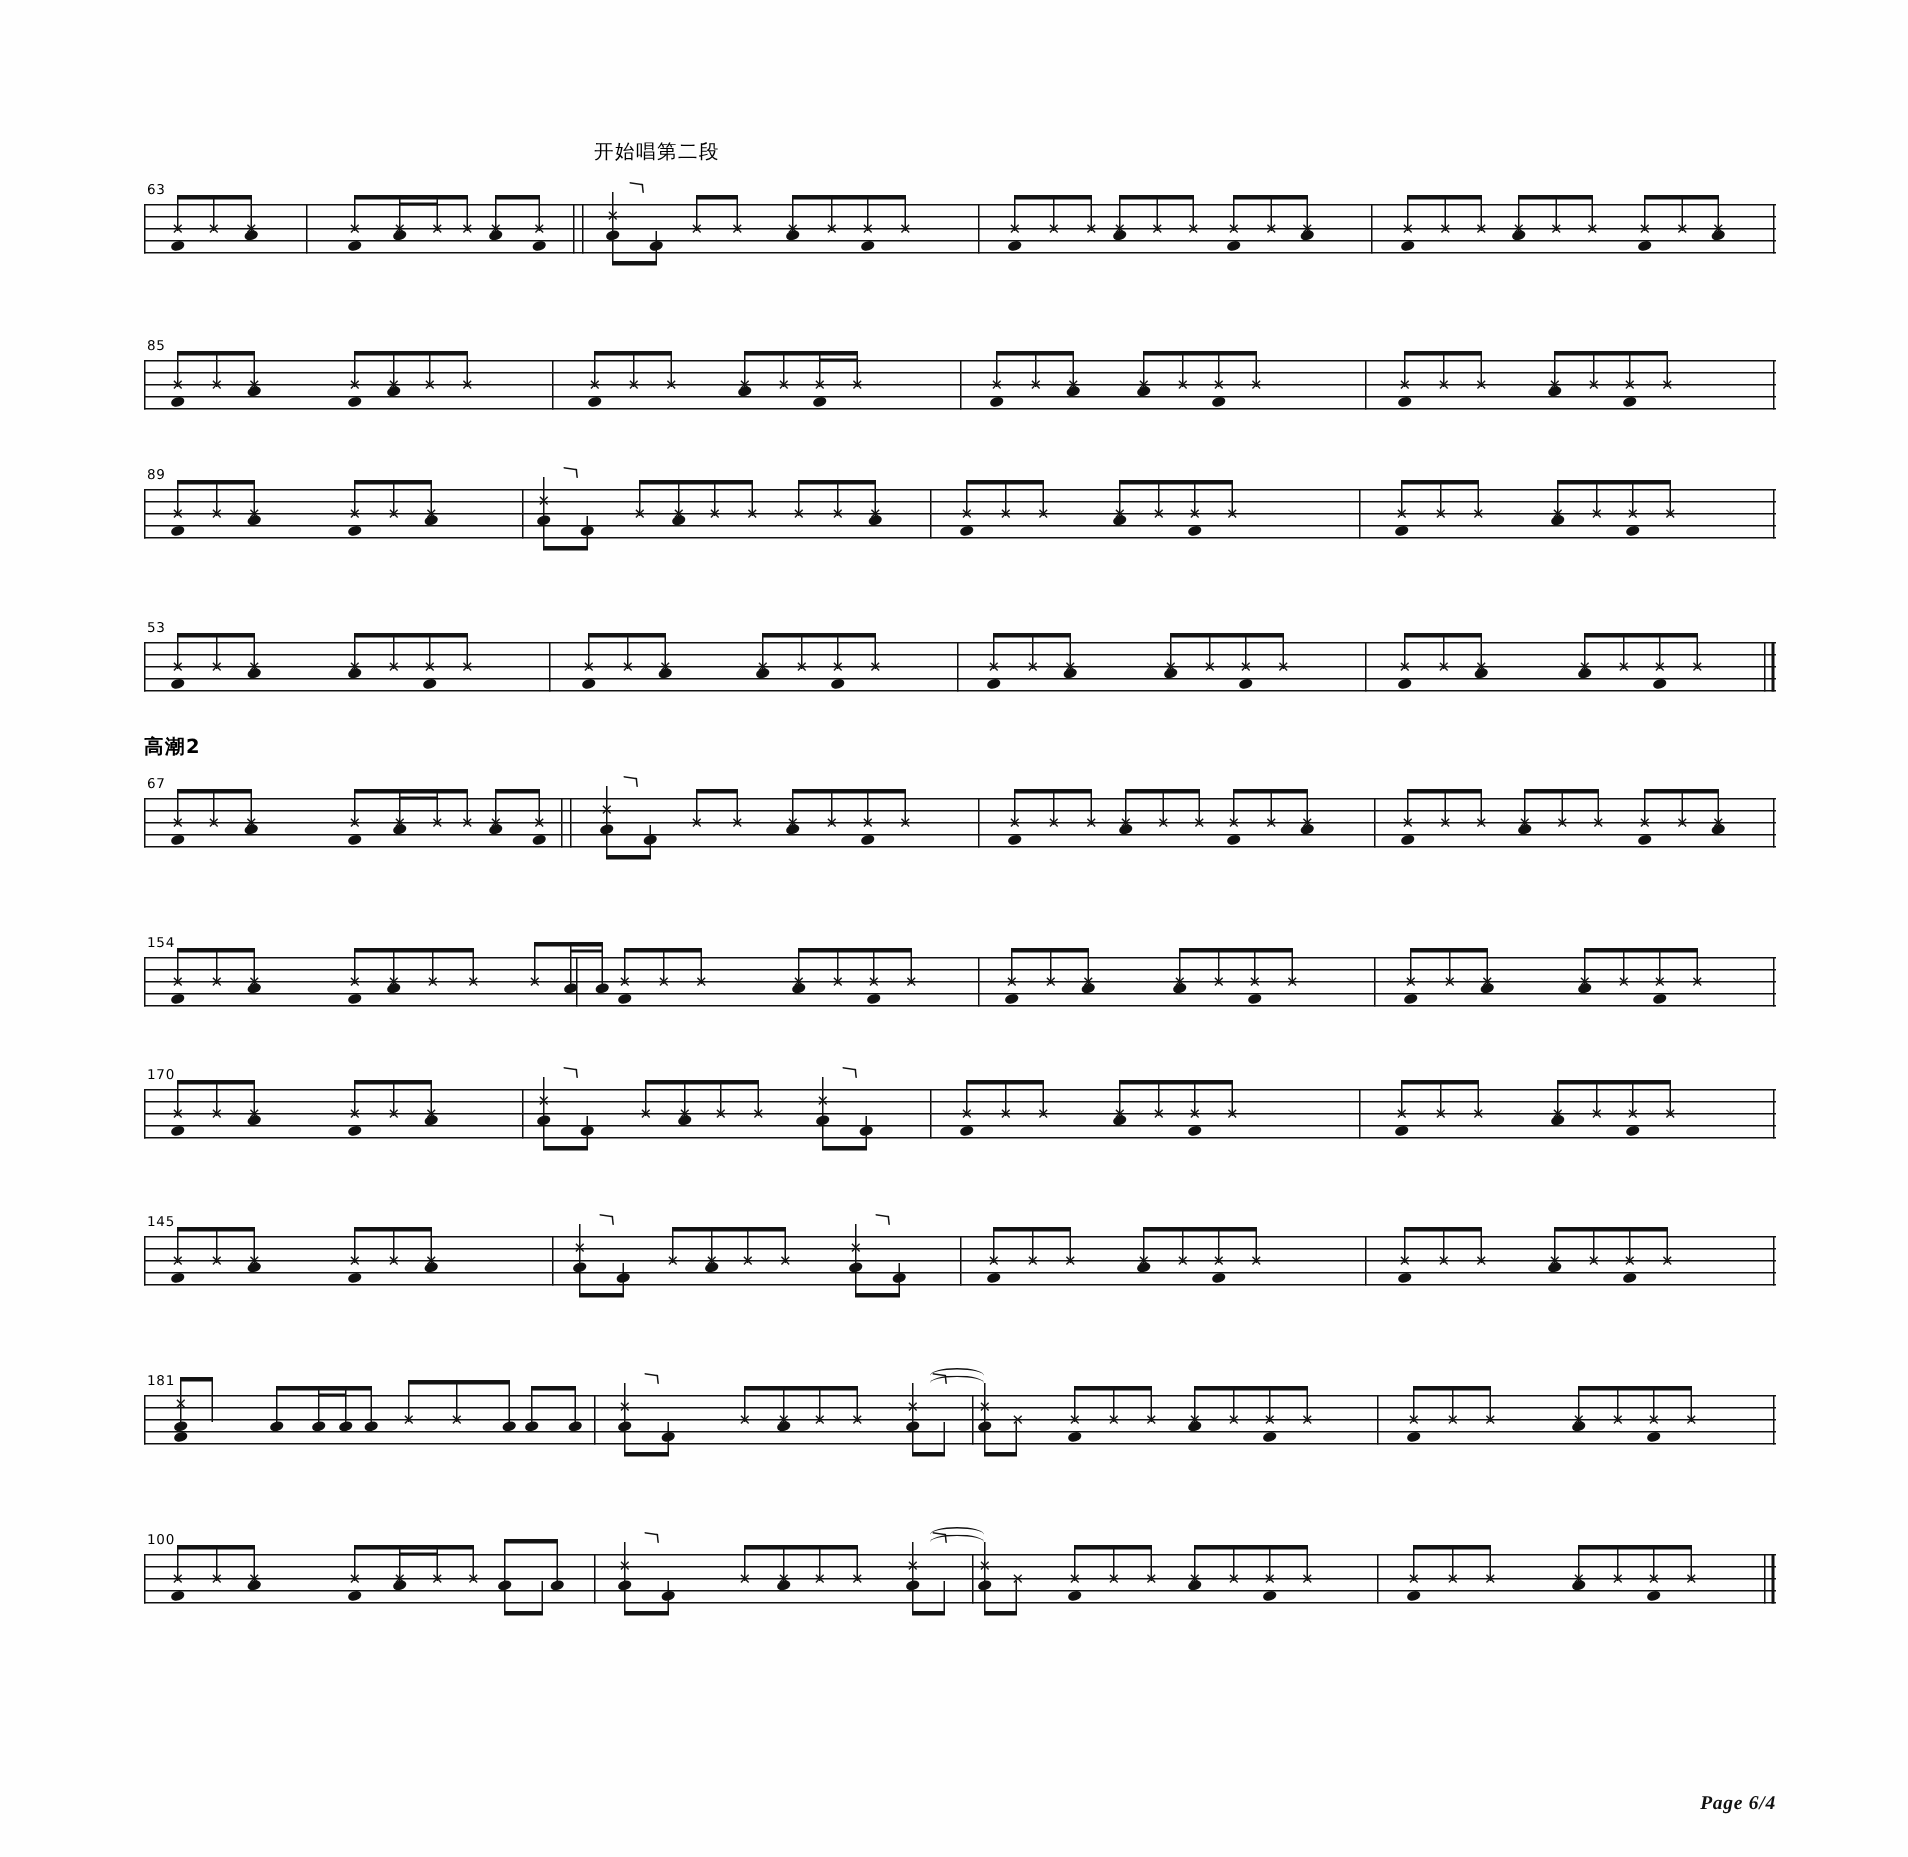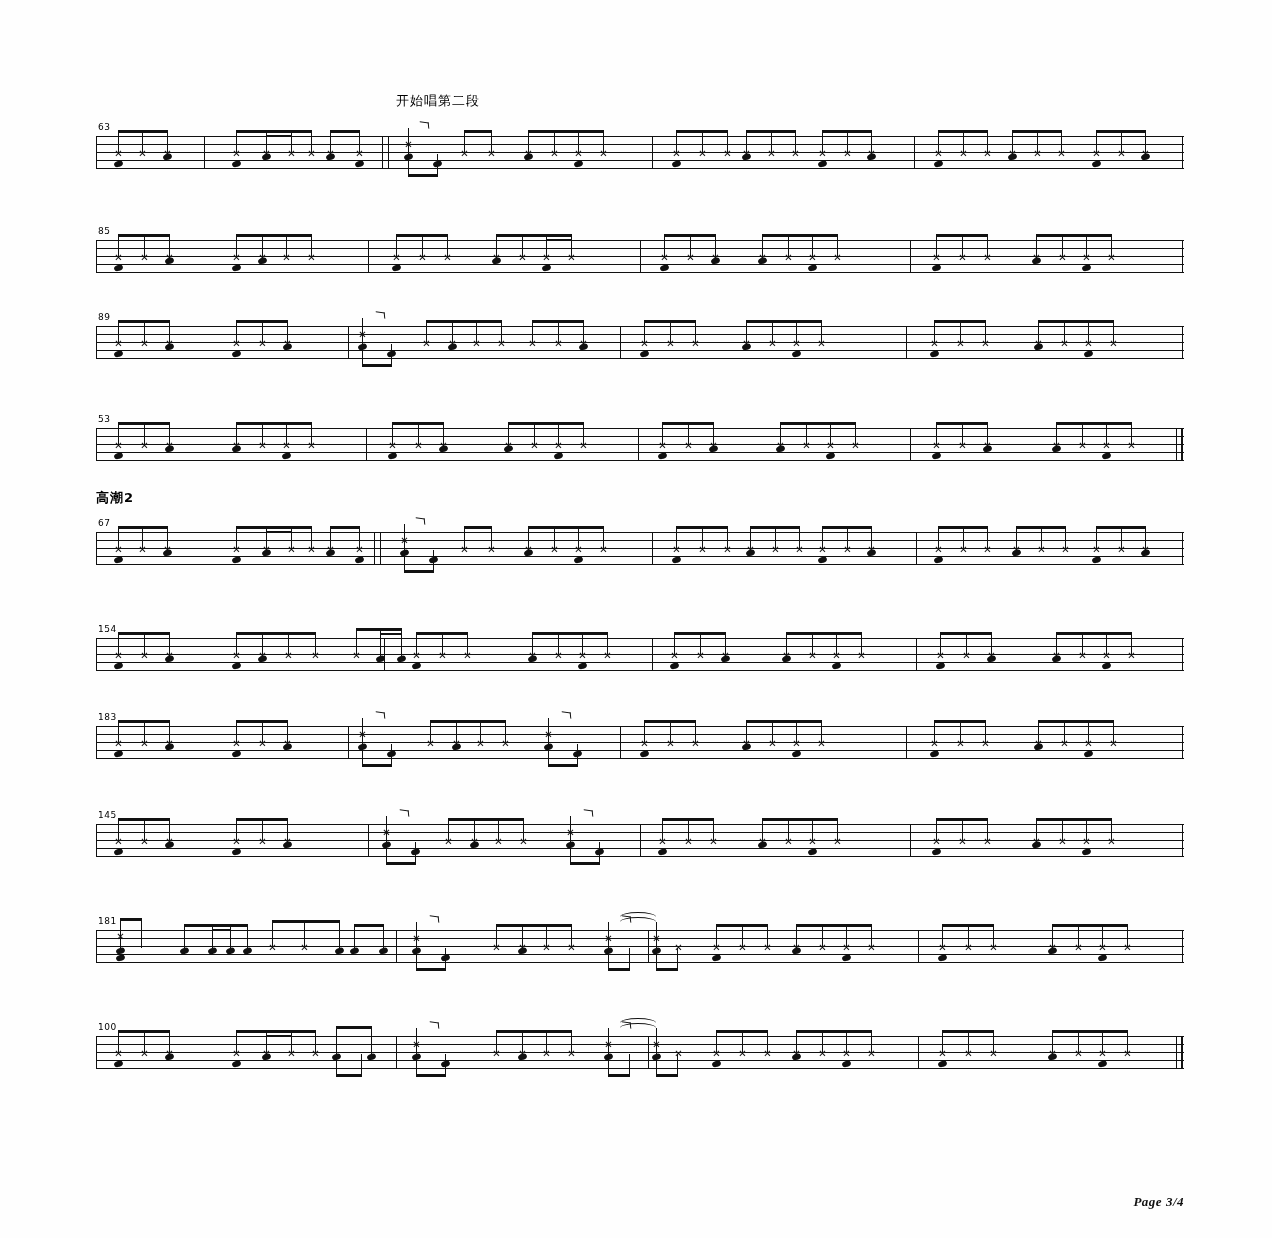--- a/index.html
+++ b/index.html
@@ -910,21 +910,21 @@
       <div class="xhead" style="left:-4px; top:13px;">✕</div>
       <div class="xhead" style="left:22px; top:13px;">✕</div>
       <div class="xhead" style="left:46px; top:13px;">✕</div>
       <div class="xhead" style="left:71px; top:13px;">✕</div>
       <div class="nhead" style="left:-4px; top:18px;"></div>
       <div class="nhead" style="left:46px; top:25px;"></div>
     </div>
   </div>
 
   <div class="system" style="top:726px;">
-    <div class="measure-num" style="left:2px;">183</div>
+    <div class="measure-num" style="left:2px;">170</div>
     <div class="staff">
       <div class="staff-line l0"></div>
         <div class="staff-line l1"></div>
         <div class="staff-line l2"></div>
         <div class="staff-line l3"></div>
         <div class="staff-line l4"></div>
     </div>
     <div class="barline" style="left:0px;"></div>
     <div class="barline" style="left:252px;"></div>
     <div class="barline" style="left:524px;"></div>
@@ -1421,15 +1421,15 @@
       <div class="stem" style="left:75px; top:-6px; height:24px;"></div>
       <div class="xhead" style="left:-4px; top:13px;">✕</div>
       <div class="xhead" style="left:22px; top:13px;">✕</div>
       <div class="xhead" style="left:46px; top:13px;">✕</div>
       <div class="xhead" style="left:71px; top:13px;">✕</div>
       <div class="nhead" style="left:-4px; top:18px;"></div>
       <div class="nhead" style="left:46px; top:25px;"></div>
     </div>
   </div>
 
-  <div class="footer">Page 3/4</div>
+  <div class="footer">Page 6/4</div>
 
 </div>
 
 </body></html>

